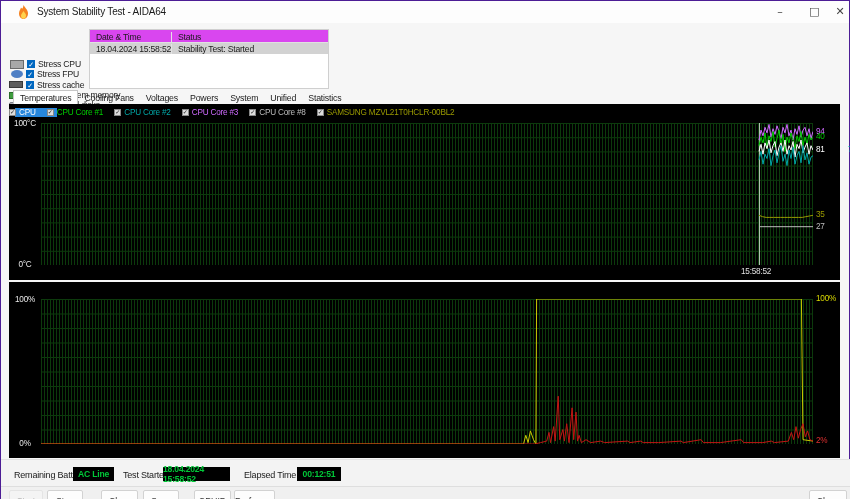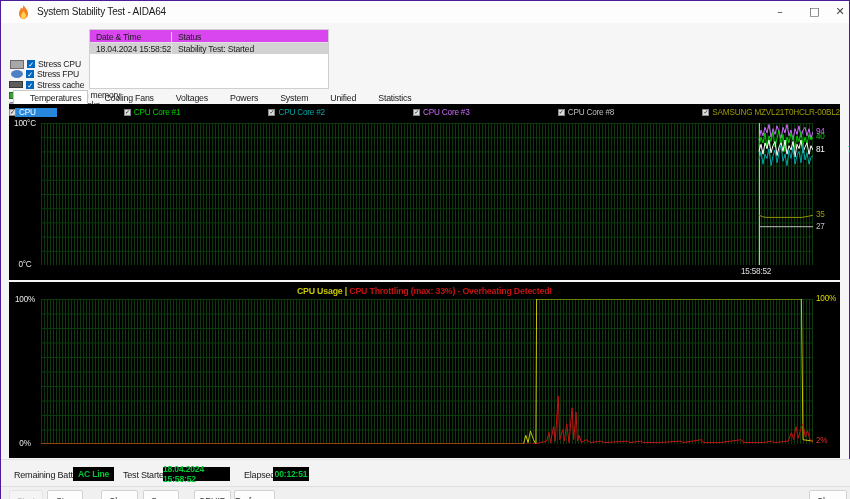--- a/index.html
+++ b/index.html
@@ -35,28 +35,28 @@
   
   .event-table{position:absolute;left:88px;top:28px;width:240px;height:60px;background:#fff;
                border:1px solid #cfcfcf;box-sizing:border-box;font-size:8.6px;color:#1a1a1a;}
   .et-header{display:flex;height:12px;background:#d946ef;border-bottom:1px solid #e0e0e0;align-items:flex-end;}
   .et-row{display:flex;height:11px;background:#d2d2d2;align-items:center;}
   .et-c1{width:82px;padding-left:6px;box-sizing:border-box;border-right:1px solid #e3e3e3;overflow:hidden;white-space:nowrap;}
   .et-c2{flex:1;padding-left:6px;overflow:hidden;white-space:nowrap;}
 
   
   .tabs{position:absolute;left:12px;top:90px;height:13px;display:flex;align-items:flex-end;}
-  .tab{font-size:8.8px;color:#222;padding:2px 6px 1px 16px;white-space:nowrap;}
+  .tab{font-size:8.8px;color:#222;padding:2px 6px 1px 6px;white-space:nowrap;}
   .tab.selected{background:#fff;border:1px solid #c6c6c6;border-bottom:none;}
 
   
   .panel{position:absolute;left:8px;width:831px;height:176px;background:#000;}
   .panel1{top:103px;} .panel2{top:281px;}
   .progress-bar{position:absolute;left:6px;top:4px;width:42px;height:9px;background:#2787dd;}
-  .legend{position:absolute;left:0;right:0;top:2px;height:12px;display:flex;justify-content:space-between;
+  .legend{position:absolute;left:0;right:0;top:2px;height:12px;display:flex;justify-content:flex-start;
           align-items:center;gap:11px;}
   .lg-item{display:flex;align-items:center;gap:3px;}
   .lg-cb{width:7px;height:7px;background:#dcdcdc;border:1px solid #888;box-sizing:border-box;
          font-size:6px;line-height:5px;color:#222;text-align:center;}
   .lg-label{font-size:8.2px;white-space:nowrap;}
   .plot{position:absolute;left:32px;}
   .axis-lbl{position:absolute;font-size:8.2px;color:#e8e8e8;text-align:center;width:28px;}
   .end-lbl{position:absolute;left:807px;font-size:8.2px;}
   .time-lbl{position:absolute;font-size:8.2px;color:#e0e0e0;}
   .chart2-title{position:absolute;left:0;right:0;top:4px;text-align:center;font-size:8.8px;font-weight:bold;}
@@ -462,21 +462,20 @@
         <div class="end-lbl" style="color: rgb(207, 106, 255); top: 22.52px;">94</div>
         <div class="end-lbl" style="color: rgb(0, 204, 0); top: 28.2px;">40</div>
         <div class="end-lbl" style="color: rgb(255, 255, 255); top: 40.98px;">81</div>
         <div class="end-lbl" style="color: rgb(0, 168, 168); top: 41px; margin-left: 32px;">77</div>
         <div class="end-lbl" style="color: rgb(154, 154, 0); top: 106.3px;">35</div>
         <div class="end-lbl" style="color: rgb(189, 189, 189); top: 117.66px;">27</div>
       </div>
   </div>
 
   <div class="panel panel2" id="panel2">
-    <div class="chart2-title" id="chart2-title"><span style="color: rgb(200, 200, 0);">CPU Usage</span><span style="color: rgb(200, 200, 0);">  |</span><span style="color: rgb(196, 20, 20);">  CPU Throttling (max: 33%) - Overheating Detected!</span></div>
     <svg class="plot" id="svg2" style="top:17px" width="772" height="145">
         <line x1="0.5" y1="0" x2="0.5" y2="145" stroke="#0c3a0c" stroke-width="1"></line>
         <line x1="3.5" y1="0" x2="3.5" y2="145" stroke="#0c3a0c" stroke-width="1"></line>
         <line x1="6.5" y1="0" x2="6.5" y2="145" stroke="#0c3a0c" stroke-width="1"></line>
         <line x1="9.5" y1="0" x2="9.5" y2="145" stroke="#0c3a0c" stroke-width="1"></line>
         <line x1="12.5" y1="0" x2="12.5" y2="145" stroke="#0c3a0c" stroke-width="1"></line>
         <line x1="15.5" y1="0" x2="15.5" y2="145" stroke="#0c3a0c" stroke-width="1"></line>
         <line x1="18.5" y1="0" x2="18.5" y2="145" stroke="#0c3a0c" stroke-width="1"></line>
         <line x1="21.5" y1="0" x2="21.5" y2="145" stroke="#0c3a0c" stroke-width="1"></line>
         <line x1="24.5" y1="0" x2="24.5" y2="145" stroke="#0c3a0c" stroke-width="1"></line>
@@ -750,21 +749,21 @@
         <div class="end-lbl" style="color: rgb(224, 48, 48); top: 154.1px;">2%</div>
       </div>
   </div>
 
   <div class="statusbar">
     <span class="st-label" style="left:13px">Remaining Battery:</span>
     <span class="led" style="left:72px;width:41px">AC Line</span>
     <span class="st-label" style="left:122px">Test Started:</span>
     <span class="led" style="left:162px;width:67px">18.04.2024 15:58:52</span>
     <span class="st-label" style="left:243px">Elapsed Time:</span>
-    <span class="led" style="left:272px;width:36px">00:12:51</span>
+    <span class="led" style="left:296px;width:44px">00:12:51</span>
   </div>
 
   <div class="buttonbar">
     <button class="dlg-btn b-start disabled">Start</button>
     <button class="dlg-btn b-stop">Stop</button>
     <button class="dlg-btn b-clear">Clear</button>
     <button class="dlg-btn b-save">Save</button>
     <button class="dlg-btn b-cpuid">CPUID</button>
     <button class="dlg-btn b-prefs">Preferences</button>
     <button class="dlg-btn b-close">Close</button>

